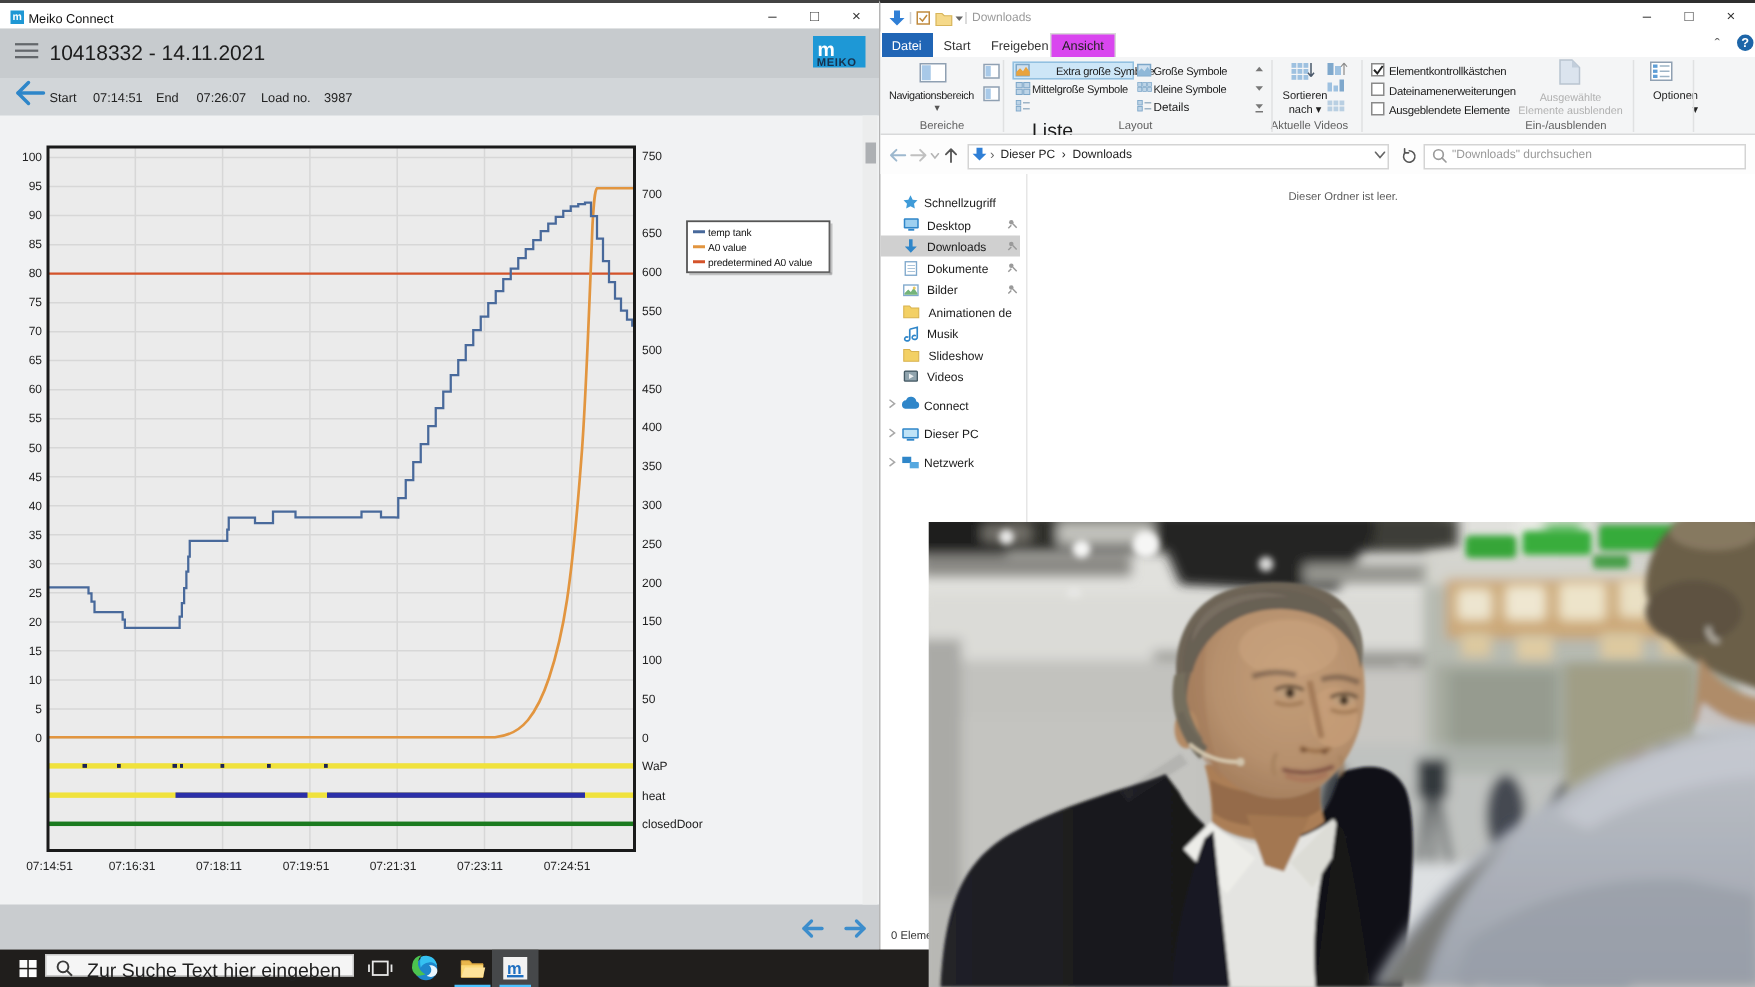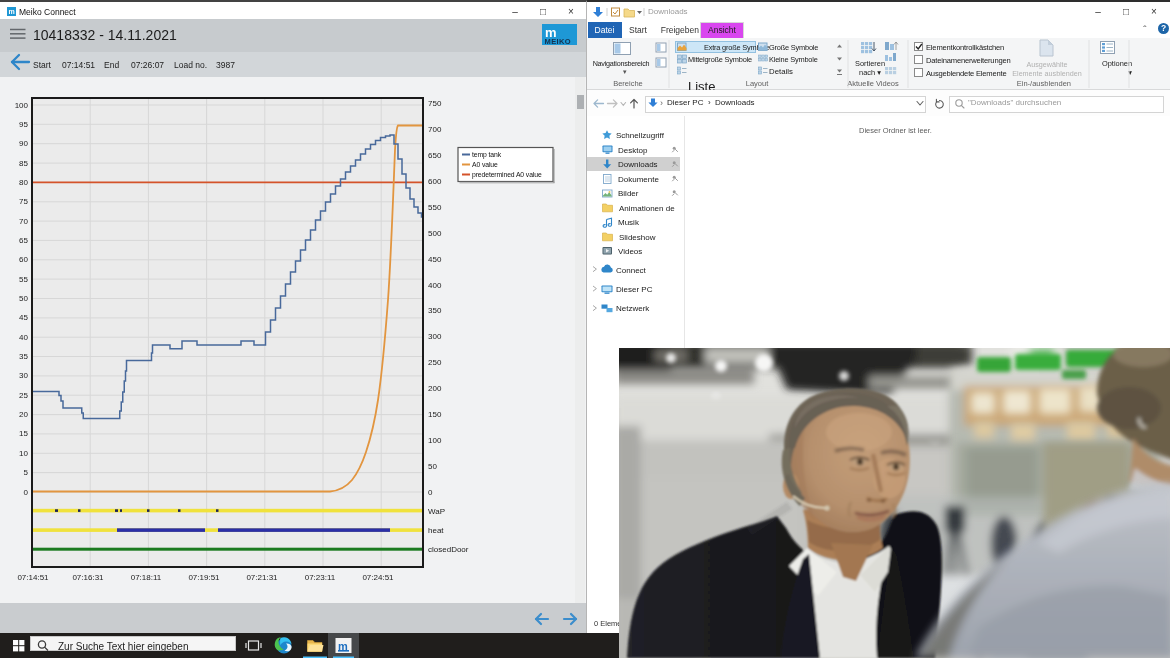--- a/index.html
+++ b/index.html
@@ -16,21 +16,21 @@
 #msub{position:absolute;left:0;top:52px;width:586px;height:25px;background:#d2d6d9}
 #msub span{position:absolute;top:7.5px;font-size:8.5px;color:#222}
 #mbot{position:absolute;left:0;top:603px;width:586px;height:30px;background:#c9cccf}
 #mwhite{position:absolute;left:0;top:77px;width:575px;height:526px;background:#f1f2f3}
 #mscroll{position:absolute;left:575px;top:77px;width:10px;height:526px;background:#eceded}
 #mthumb{position:absolute;left:577px;top:95px;width:7px;height:14px;background:#adb0b3}
 
 #exp{position:absolute;left:586px;top:0;width:584px;height:634px;background:#fff;border-top:2px solid #2e2e2e;border-left:1px solid #b5b5b5}
 
 #task{position:absolute;left:0;top:633px;width:1170px;height:25px;background:#201e1c}
-#search{position:absolute;left:30px;top:636px;width:206px;height:15px;background:#f5f5f5;border:1px solid #c8c8c8;font-size:10px;color:#222;line-height:19px;padding-left:27px}
+#search{position:absolute;left:30px;top:636px;width:206px;height:15px;background:#f5f5f5;border:1px solid #c8c8c8;font-size:13px;color:#222;line-height:19px;padding-left:27px}
 svg{display:block}
 </style></head>
 <body>
 <div id="stage">
 
 <div id="meiko">
   <div id="mwhite"></div>
   <div id="mtitle">
         <div id="mico">m</div>
         <span class="ttl">Meiko Connect</span>

